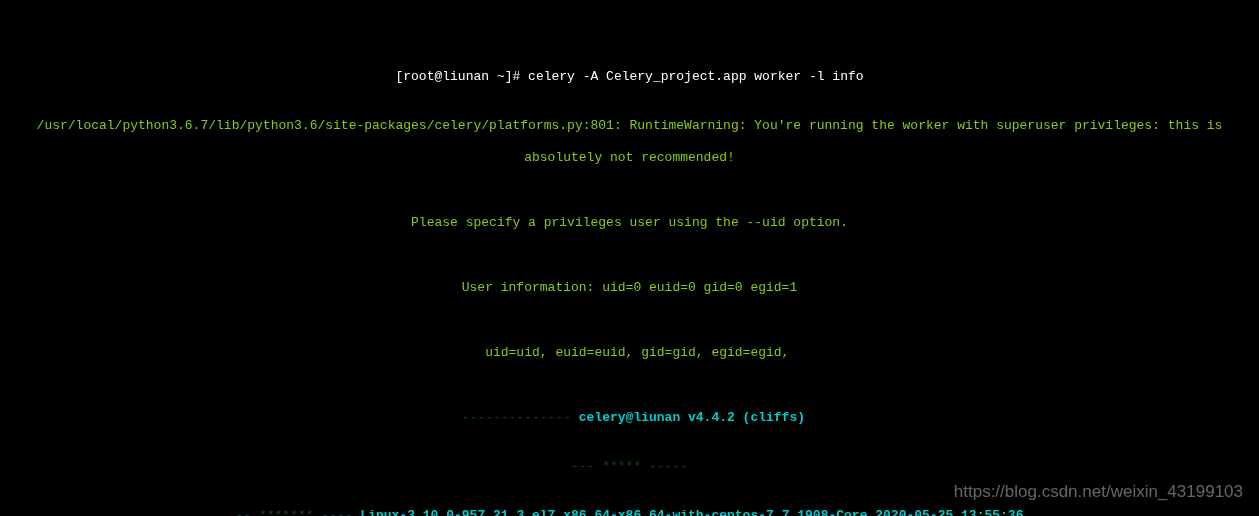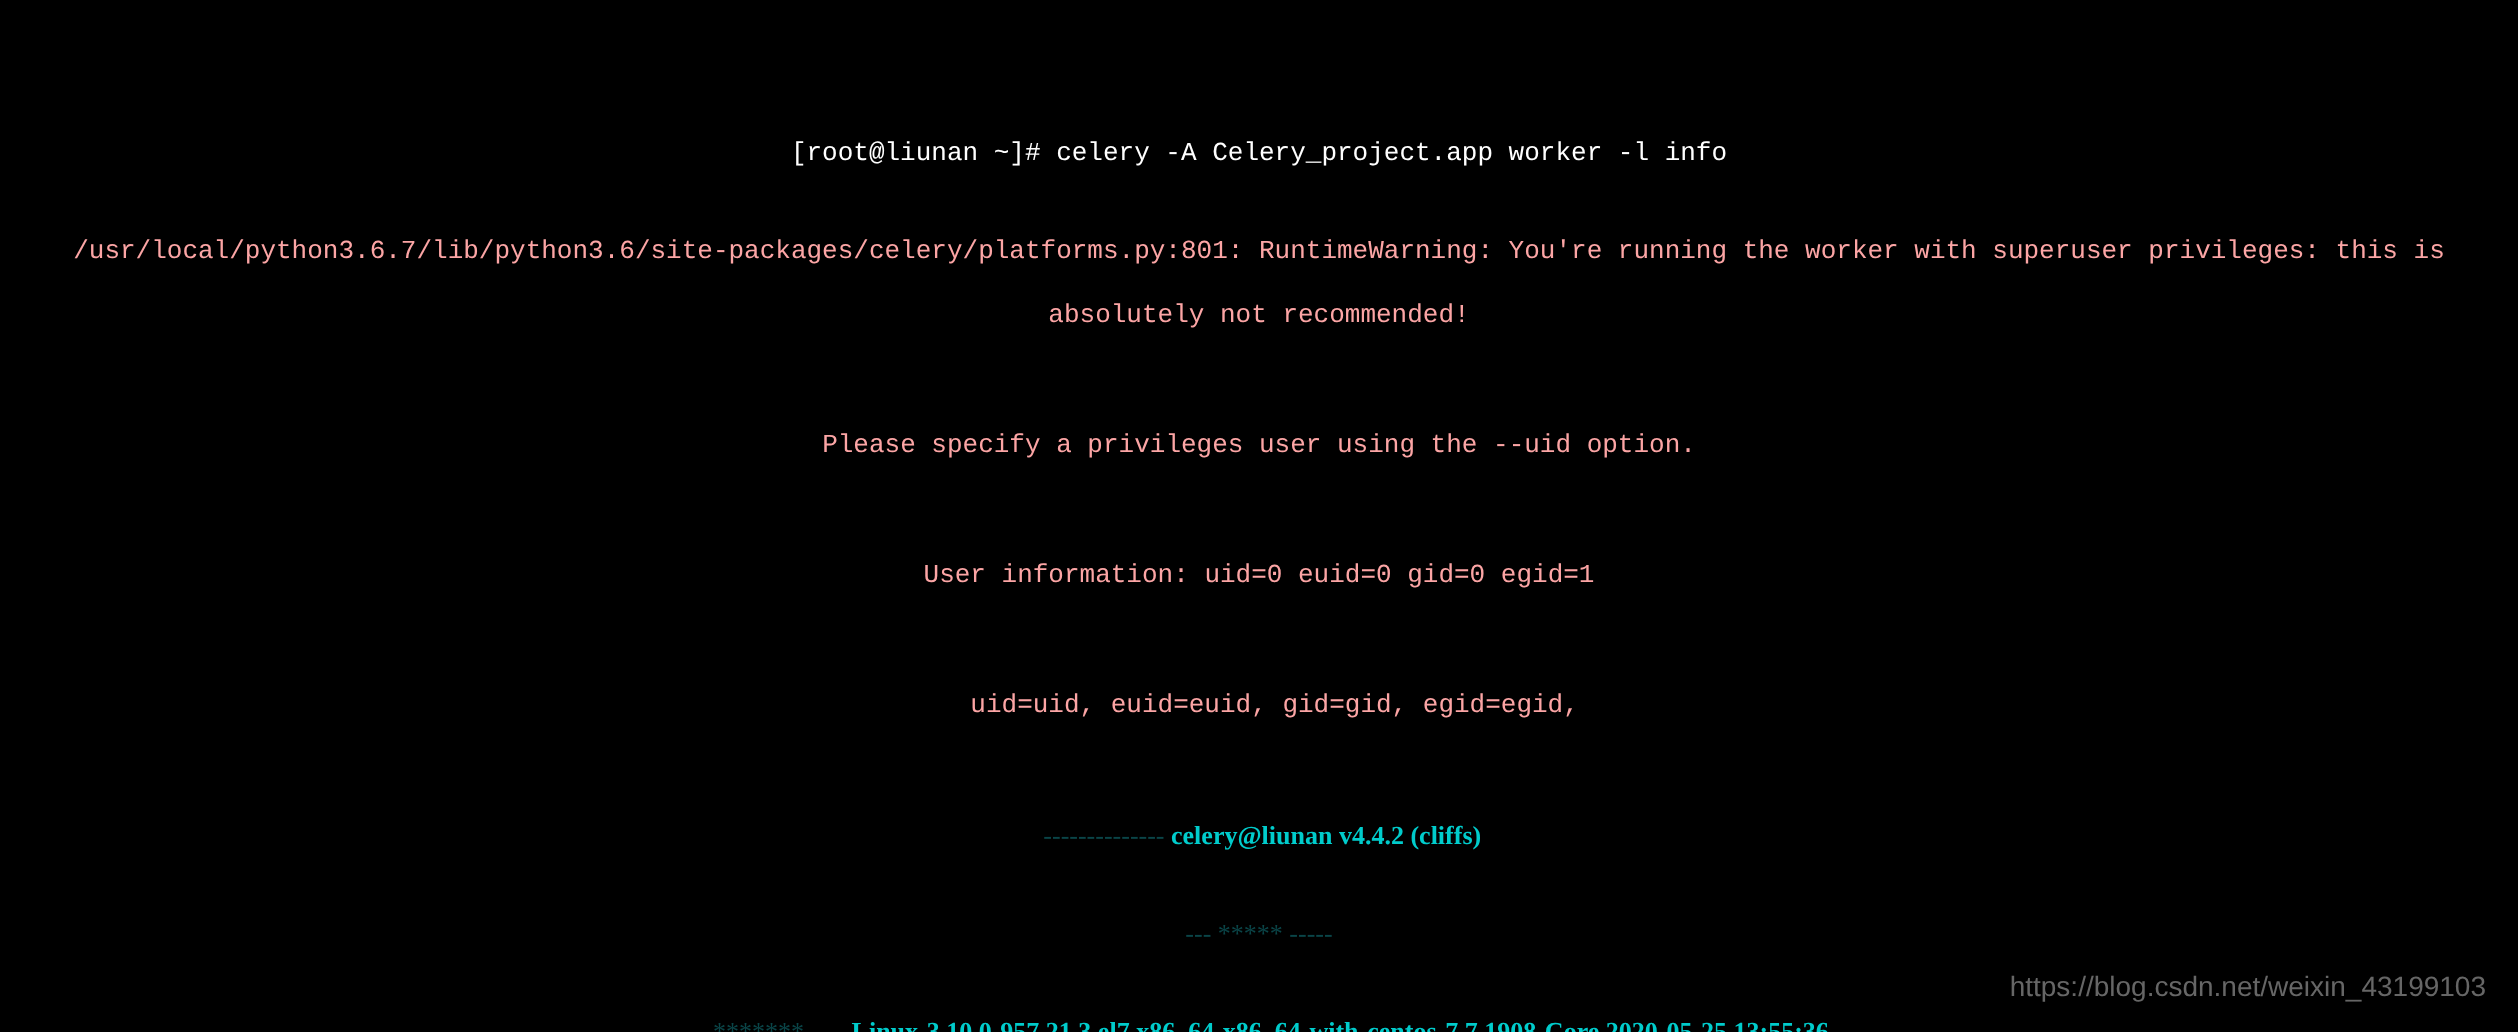--- a/index.html
+++ b/index.html
@@ -21,39 +21,38 @@
       position: relative;
       white-space: pre;
     }
     .prompt-line {
       display: block;
     }
     .user-host {
       color: #ffffff;
     }
     .warning-text {
-      color: #fca5a5;
+      color: #84cc16;
     }
     .banner-line {
       display: block;
-      font-family: Liberation Serif, serif;
     }
     .dash-dark {
       color: #0a4548;
     }
     .cyan-bold {
       color: #00cccc;
       font-weight: bold;
     }
     .watermark {
       position: absolute;
       bottom: 14px;
       right: 16px;
       color: #888888;
-      font-size: 14px;
+      font-size: 17px;
       font-family: Arial, sans-serif;
       opacity: 0.75;
       white-space: nowrap;
     }
   </style>
 </head>
 <body>
 
 
 

